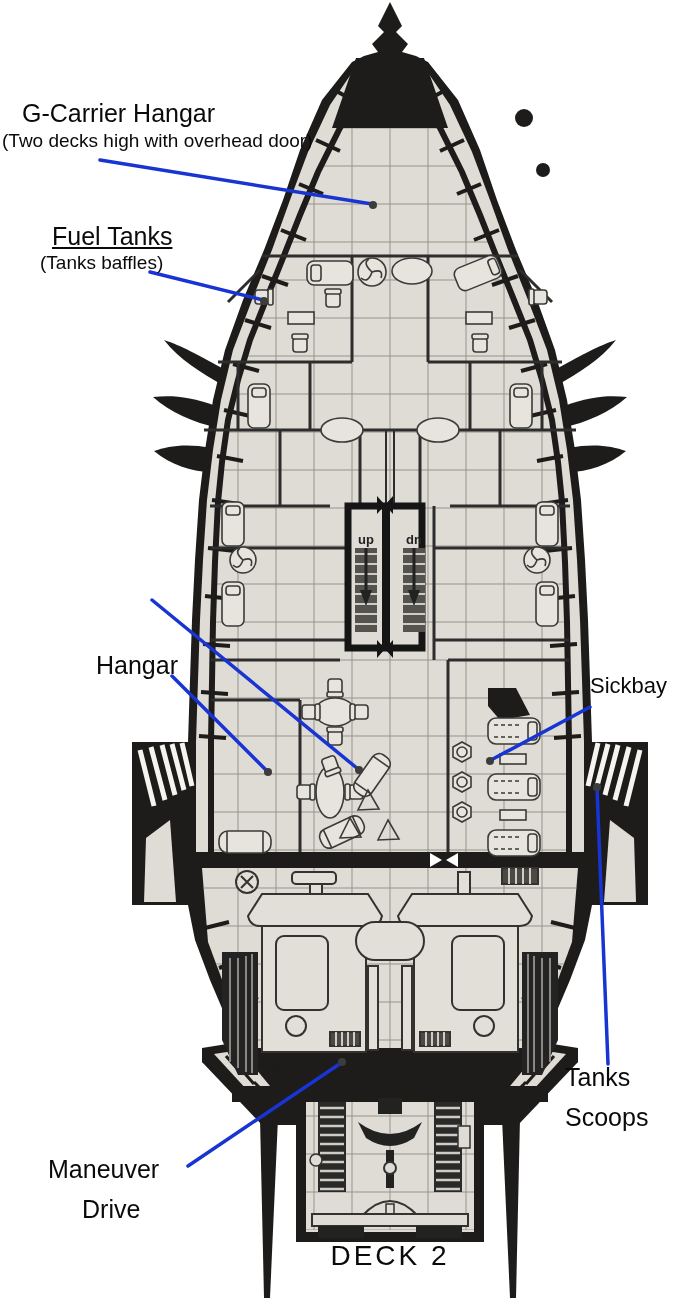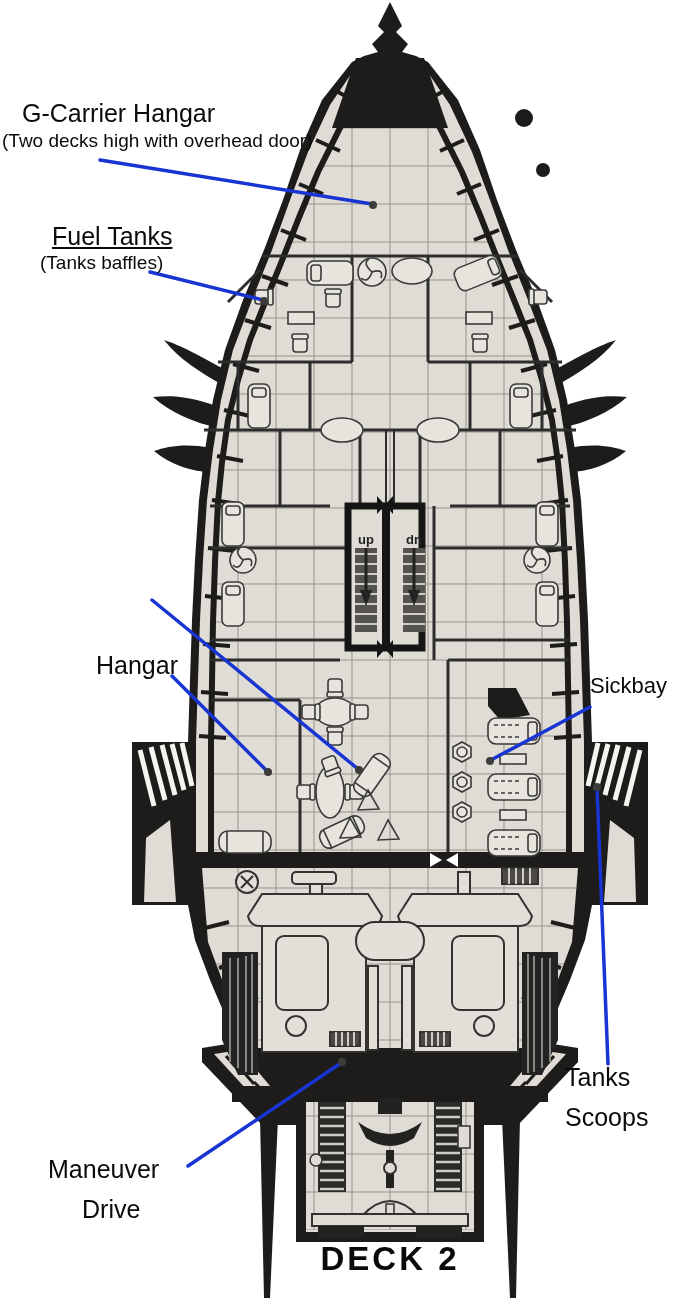--- a/index.html
+++ b/index.html
@@ -3,21 +3,21 @@
 <meta charset="utf-8">
 <style>
   html,body{margin:0;padding:0;background:#ffffff;}
   #stage{position:relative;width:679px;height:1304px;background:#ffffff;overflow:hidden;
          font-family:"Liberation Sans", sans-serif;color:#0a0a0a;}
   #plan-svg{position:absolute;left:0;top:0;}
   .ann{position:absolute;white-space:nowrap;line-height:1.05;}
   .ann.big{font-size:25px;}
   .ann.sub{font-size:19px;}
   .deck-title{position:absolute;left:280px;top:1240px;width:220px;text-align:center;
-              font-size:33px;font-weight:bold;letter-spacing:3px;}
+              font-size:28px;font-weight:normal;letter-spacing:3px;}
 </style>
 </head>
 <body>
 
 <div id="stage">
 
 <svg id="plan-svg" width="679" height="1304" viewBox="0 0 679 1304">
   <defs>
     <path id="gridp" d="M162,60V1240M200,60V1240M238,60V1240M276,60V1240M314,60V1240M352,60V1240M390,60V1240M428,60V1240M466,60V1240M504,60V1240M542,60V1240M580,60V1240M618,60V1240M130,128H650M130,166H650M130,204H650M130,242H650M130,280H650M130,318H650M130,356H650M130,394H650M130,432H650M130,470H650M130,508H650M130,546H650M130,584H650M130,622H650M130,660H650M130,698H650M130,736H650M130,774H650M130,812H650M130,850H650M130,888H650M130,926H650M130,964H650M130,1002H650M130,1040H650M130,1078H650M130,1116H650M130,1154H650M130,1192H650M130,1230H650"></path>
     <clipPath id="clipUpper">

